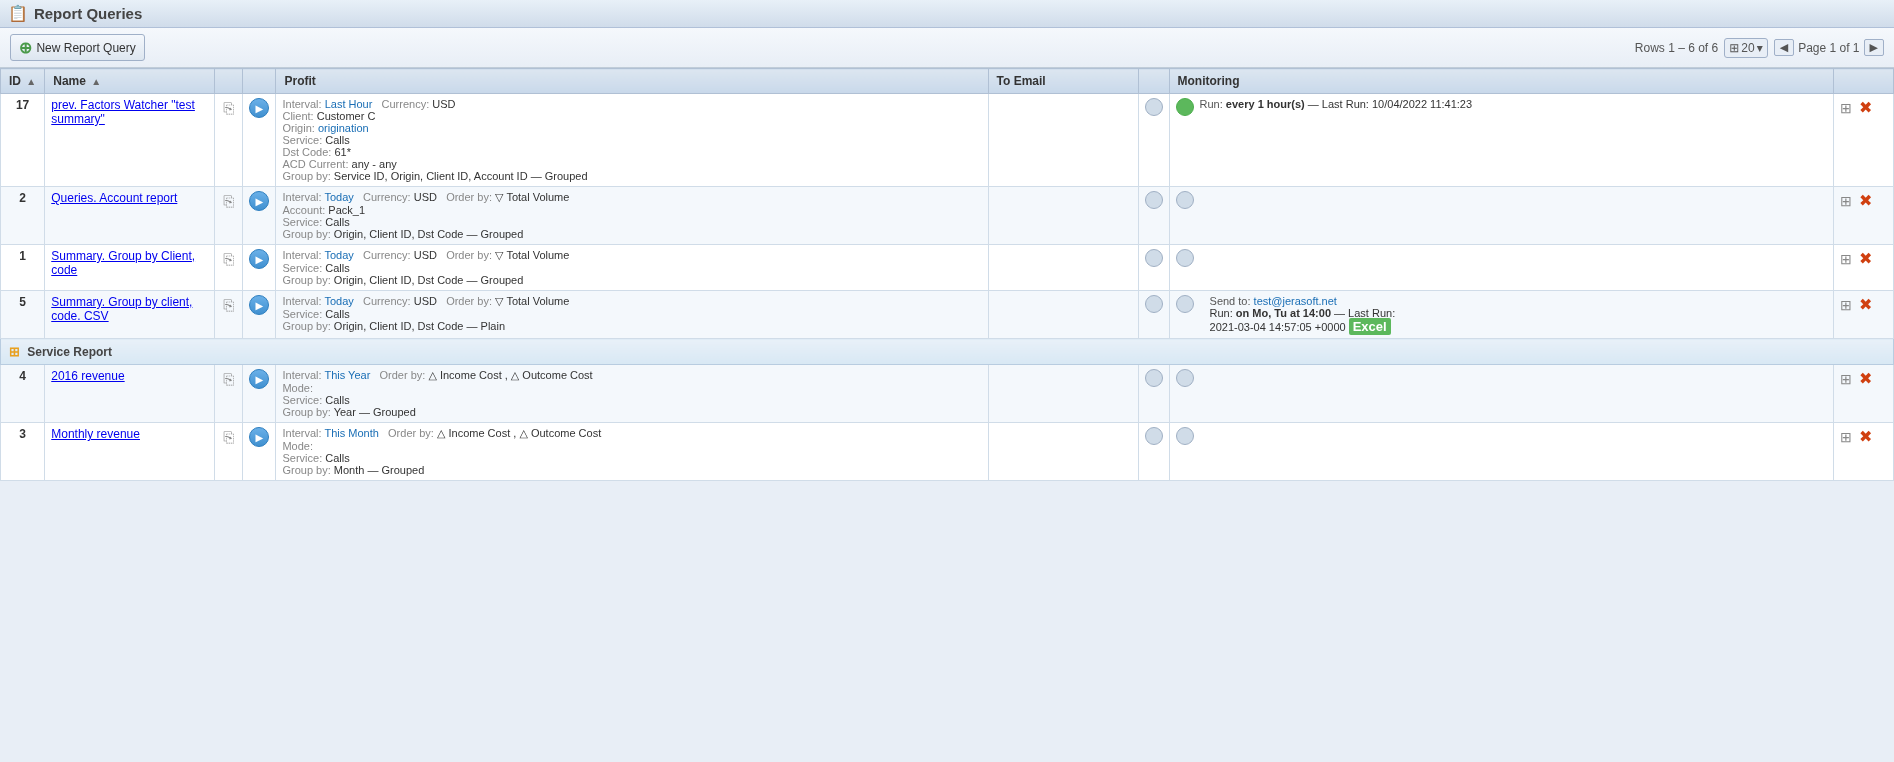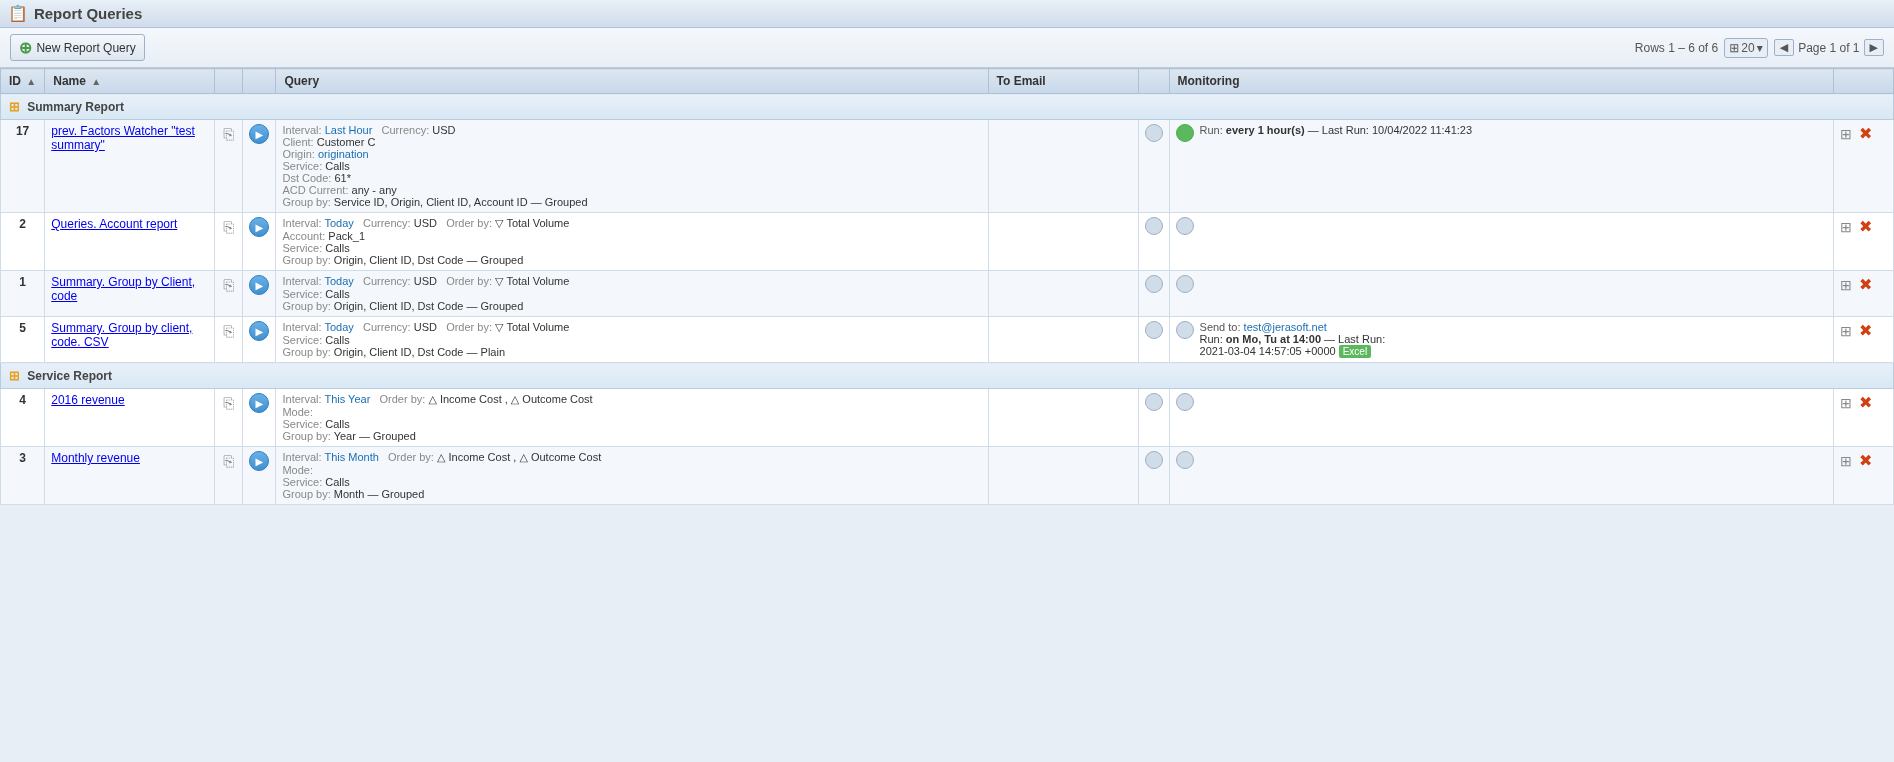--- a/index.html
+++ b/index.html
@@ -115,22 +115,22 @@
       width: 18px; height: 18px; border-radius: 50%;
       background: #d0dce8; border: 1px solid #a0b0c4;
       cursor: pointer; display: inline-block;
     }
     .circle-btn.green { background: #5cb85c; border-color: #4cae4c; }
 
     .grid-icon { font-size: 14px; color: #888; cursor: pointer; }
     .delete-icon { font-size: 16px; color: #d04010; cursor: pointer; }
 
     .excel-badge {
-      background: #5cb85c; color: white; font-size: 10px;
-      padding: 1px 4px; border-radius: 2px; font-weight: normal;
+      background: #5cb85c; color: white; font-size: 13px;
+      padding: 1px 4px; border-radius: 2px; font-weight: bold;
     }
 
     .monitoring-text { font-size: 11px; color: #333; }
     .monitoring-text .run-label { color: #555; }
     .monitoring-text .run-value { font-weight: bold; color: #333; }
 
     .send-to { color: #555; }
     .send-email { color: #1a6eb5; }
 
     th.id-col { width: 30px; }
@@ -184,39 +184,33 @@
           <span>ID</span>
           <span class="sort-arrow">▲</span>
         </th>
         <th class="name-col sortable">
           <span>Name</span>
           <span class="sort-arrow">▲</span>
         </th>
         <th class="copy-col"></th>
         <th class="play-col"></th>
         <th class="query-col">
-          <span>Query</span>
+          <span>Profit</span>
         </th>
         <th class="email-col">
           <span>To Email</span>
         </th>
         <th class="email-btn-col"></th>
         <th class="monitoring-col">
           <span>Monitoring</span>
         </th>
         <th class="actions-col"></th>
       </tr>
     </thead>
     <tbody id="table-body">
-    <tr class="group-header">
-          <td colspan="9">
-    <span class="group-icon">⊞</span>
-    <strong>Summary Report</strong>
-  </td>
-        </tr>
         <tr class="data-row">
       <td class="row-id">17</td>
       <td>
         <a href="#">prev. Factors Watcher "test summary"</a>
       </td>
       <td>
         <button class="action-btn">
           <span class="copy-icon">⎘</span>
         </button>
       </td>
@@ -319,21 +313,21 @@
         <button class="play-icon-btn">▶</button>
       </td>
       <td>
             <div class="query-cell"><span class="query-label">Interval:</span> <span class="query-value highlight">Today</span> &nbsp; <span class="query-label">Currency:</span> <span class="query-value">USD</span> &nbsp; <span class="query-label">Order by:</span> <span class="query-value">▽ Total Volume</span><br><span class="query-label">Service:</span> <span class="query-value">Calls</span><br><span class="query-label">Group by:</span> <span class="query-value">Origin, Client ID, Dst Code — Plain</span></div>
           </td>
       <td></td>
       <td>
         <span class="circle-btn"></span>
       </td>
       <td>
-        <div style="display:flex; align-items:flex-start; gap:6px;">
+        <div style="display:flex; align-items:flex-start; gap:16px;">
           <span class="circle-btn"></span>
           <div class="monitoring-text">
           <span class="send-to">Send to:</span> <span class="send-email">test@jerasoft.net</span><br>
           <span>Run:</span> <strong>on Mo, Tu at 14:00</strong> — Last Run:<br>
           2021-03-04 14:57:05 +0000 <span class="excel-badge">Excel</span>
         </div>
         </div>
       </td>
       <td style="white-space:nowrap;">
         <span class="grid-icon" style="margin-right:4px;">⊞</span>

